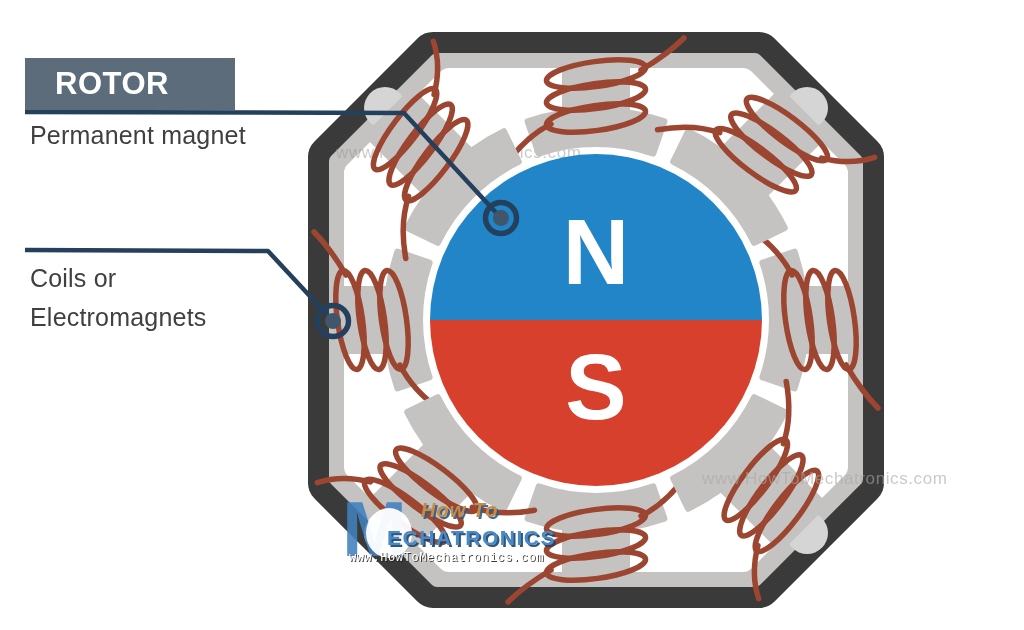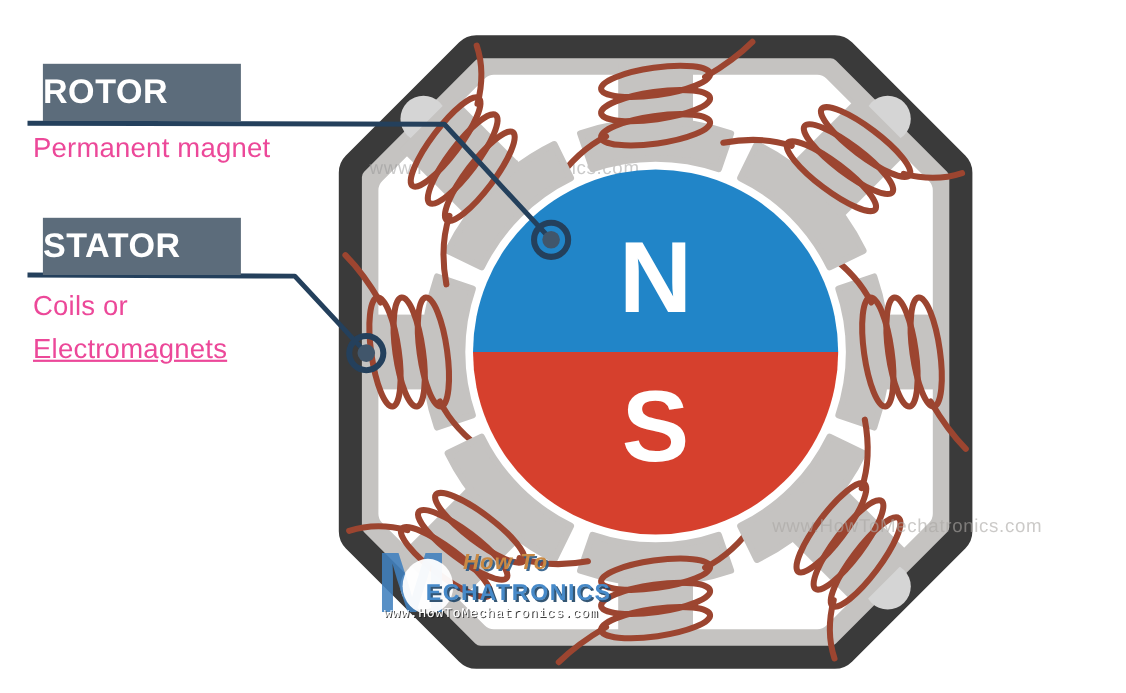--- a/index.html
+++ b/index.html
@@ -1,27 +1,27 @@
 <!DOCTYPE html>
 <html><head>
 <meta charset="utf-8">
 <style>
   html,body{margin:0;padding:0;background:#fff;}
   #stage{position:relative;width:1024px;height:630px;background:#ffffff;overflow:hidden;
          font-family:"Liberation Sans","DejaVu Sans",sans-serif;}
   #motor-svg{position:absolute;left:0;top:0;}
-  .label-box{position:absolute;left:39px;width:180px;height:52px;background:#5c6c7b;
-             color:#ffffff;font-weight:bold;font-size:31px;line-height:52px;
+  .label-box{position:absolute;left:25px;width:180px;height:52px;background:#5c6c7b;
+             color:#ffffff;font-weight:bold;font-size:31px;line-height:52px;padding-left:30px;
              box-sizing:content-box;letter-spacing:0.5px;}
   #rotor-box{top:58px;}
   #stator-box{top:198px;}
-  .sub-label{position:absolute;left:30px;color:#ec4899;font-size:25px;letter-spacing:0.2px;}
+  .sub-label{position:absolute;left:30px;color:#404040;font-size:25px;letter-spacing:0.2px;}
   #rotor-sub{top:121px;}
   #stator-sub1{top:264px;}
-  #stator-sub2{top:303px;text-decoration:underline;}
+  #stator-sub2{top:303px;}
   .wm{font-size:17px;letter-spacing:0.6px;}
   .logo-how{font-size:20px;font-weight:bold;font-style:italic;letter-spacing:1px;}
   .logo-mech{font-size:21px;font-weight:bold;letter-spacing:1.5px;}
   .logo-url{font-family:"Liberation Mono","DejaVu Sans Mono",monospace;font-size:12px;letter-spacing:0.6px;}
   .logo-m{font-size:78px;font-weight:bold;}
   .ns{font-size:92px;font-weight:bold;}
 </style>
 </head>
 <body>
 
@@ -107,18 +107,15 @@
       <text x="350" y="562" class="logo-url" fill="#1a1a1a" opacity="0.85">www.HowToMechatronics.com</text>
       <text x="349" y="561" class="logo-url" fill="#ffffff">www.HowToMechatronics.com</text>
     </g>
   </svg>
 
   <div class="label-box" id="rotor-box">
     <span>ROTOR</span>
   </div>
   <div class="sub-label" id="rotor-sub">Permanent magnet</div>
 
-  <div class="label-box" id="stator-box">
-    <span>STATOR</span>
-  </div>
   <div class="sub-label" id="stator-sub1">Coils or</div>
   <div class="sub-label" id="stator-sub2">Electromagnets</div>
 </div>
 
 </body></html>

